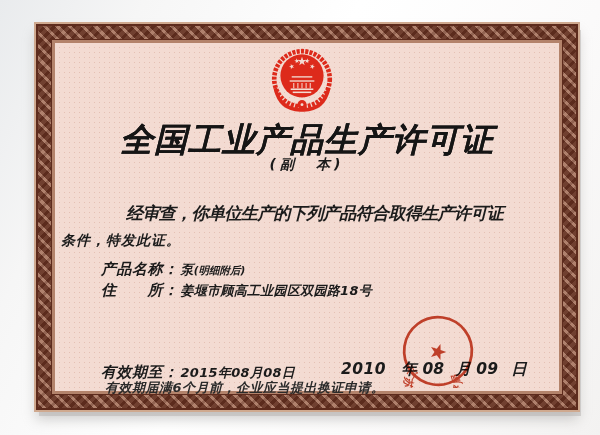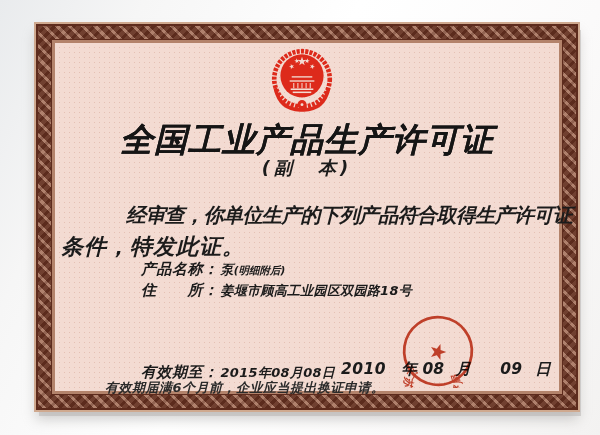--- a/index.html
+++ b/index.html
@@ -30,36 +30,36 @@
   }
   .abs{position:absolute;}
   .emblem{left:214px;top:6px;width:72px;height:70px;}
   .title{
     left:0;top:78px;width:100%;text-align:center;
     font-size:33px;font-weight:700;letter-spacing:1px;color:#151515;
     text-shadow:0 0 .6px #151515;white-space:nowrap;
   }
   .subtitle{
     left:0;top:116px;width:100%;text-align:center;
-    font-size:18px;font-weight:700;letter-spacing:4px;color:#1b1b1b;white-space:nowrap;
+    font-size:14px;font-weight:700;letter-spacing:4px;color:#1b1b1b;white-space:nowrap;
   }
   .company{left:41px;top:143px;font-size:14.5px;font-weight:700;letter-spacing:.5px;}
-  .stmt1{left:74px;top:162px;font-size:20px;font-weight:700;letter-spacing:-.6px;white-space:nowrap;}
-  .stmt2{left:9px;top:192px;font-size:22px;font-weight:700;letter-spacing:1px;white-space:nowrap;}
-  .field-row{left:49px;white-space:nowrap;margin-left:40px;}
+  .stmt1{left:74px;top:162px;font-size:17px;font-weight:700;letter-spacing:-.6px;white-space:nowrap;}
+  .stmt2{left:9px;top:192px;font-size:14px;font-weight:700;letter-spacing:1px;white-space:nowrap;}
+  .field-row{left:49px;white-space:nowrap;}
   .row-1{top:219px;} .row-2{top:240px;} .row-3{top:278px;} .row-4{top:300px;} .row-5{top:322px;text-align:center;}
   .field-label{font-size:15px;font-weight:700;letter-spacing:.5px;}
   .field-value{font-size:13px;font-weight:700;letter-spacing:.3px;margin-left:2px;}
   .field-suffix{font-size:10.5px;font-weight:700;}
   .renewal-note{left:53px;top:339px;font-size:13px;font-weight:700;letter-spacing:.5px;color:#2a2a2a;}
   .issue-date{left:289px;top:319px;font-size:15.5px;font-weight:700;white-space:nowrap;}
   .issue-date span{display:inline-block;}
   .d-year{letter-spacing:.5px;}
   .u-year{margin-left:10px;} .d-month{} .u-month{margin-left:6px;}
-  .d-day{margin-left:24px;} .u-day{margin-left:8px;}
+  .d-day{margin-left:0;} .u-day{margin-left:8px;}
   .seal{left:349px;top:274px;width:74px;height:74px;mix-blend-mode:multiply;opacity:.92;}
 </style>
 </head>
 <body>
 
 <div class="certificate">
   <div class="inner">
 
     <svg class="abs emblem" viewBox="0 0 70 66">
       <defs>

